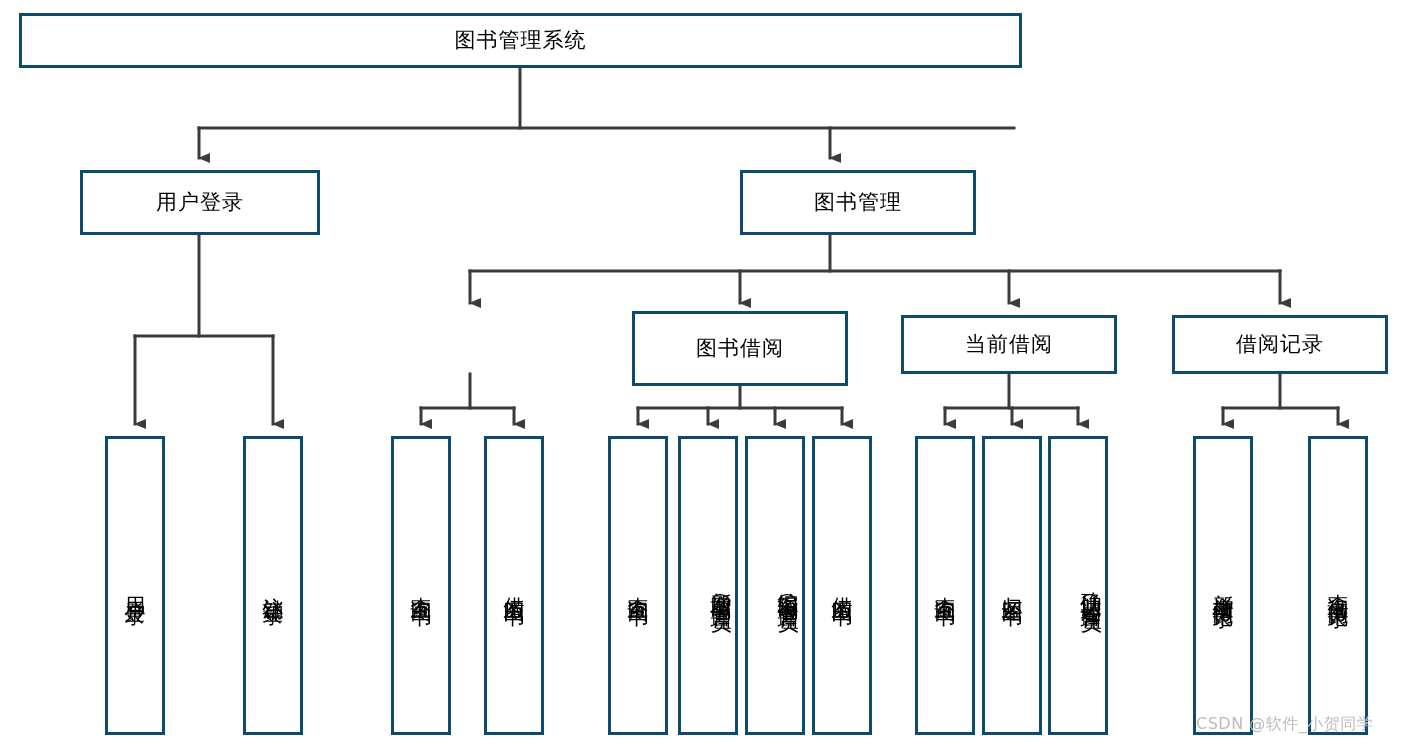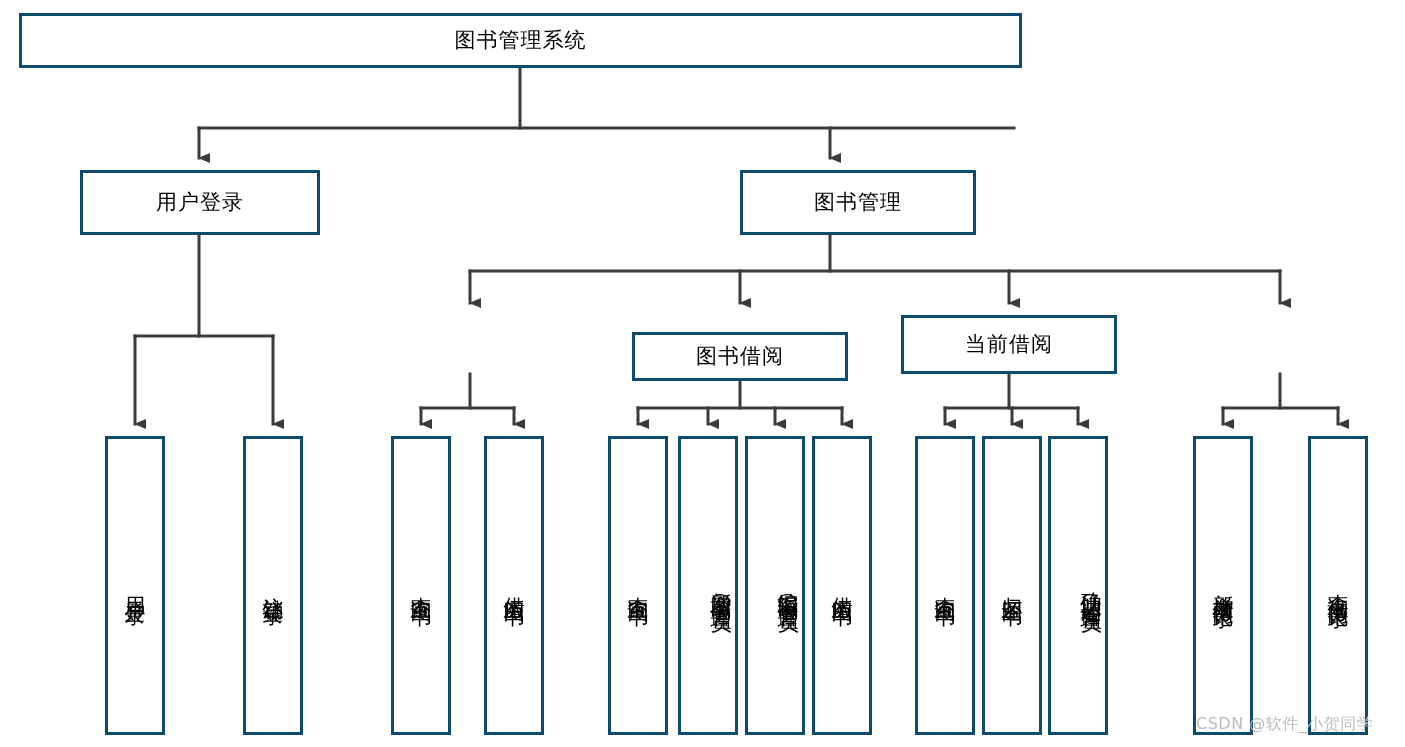--- a/index.html
+++ b/index.html
@@ -133,28 +133,31 @@
 
   <div class="node h" style="left:80px; top:170px; width:240px; height:65px;">
     <span class="node-label">用户登录</span>
   </div>
 
   <div class="node h" style="left:712px; top:170px; width:236px; height:65px;margin-left:28px;">
     <span class="node-label">图书管理</span>
   </div>
 
 
-  <div class="node h" style="left:632px; top:332px; width:216px; height:49px;">
+  <div class="node h" style="left:632px; top:311px; width:216px; height:75px;">
     <span class="node-label">图书借阅</span>
   </div>
 
   <div class="node h" style="left:901px; top:315px; width:216px; height:59px;">
     <span class="node-label">当前借阅</span>
   </div>
 
+  <div class="node h" style="left:1172px; top:315px; width:216px; height:59px;">
+    <span class="node-label">借阅记录</span>
+  </div>
 
   <div class="node v pad-mid" style="left:105px; top:436px; width:60px; height:299px;">
     <span class="node-label">用户登录</span>
   </div>
   <div class="node v pad-mid" style="left:243px; top:436px; width:60px; height:299px;">
     <span class="node-label">注销登录</span>
   </div>
 
   <div class="node v pad-mid" style="left:391px; top:436px; width:60px; height:299px;">
     <span class="node-label">查询图书</span>

